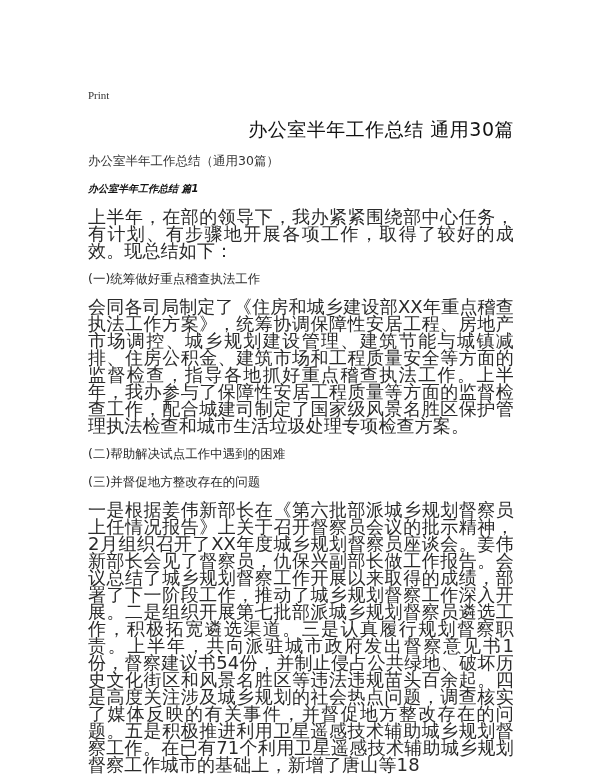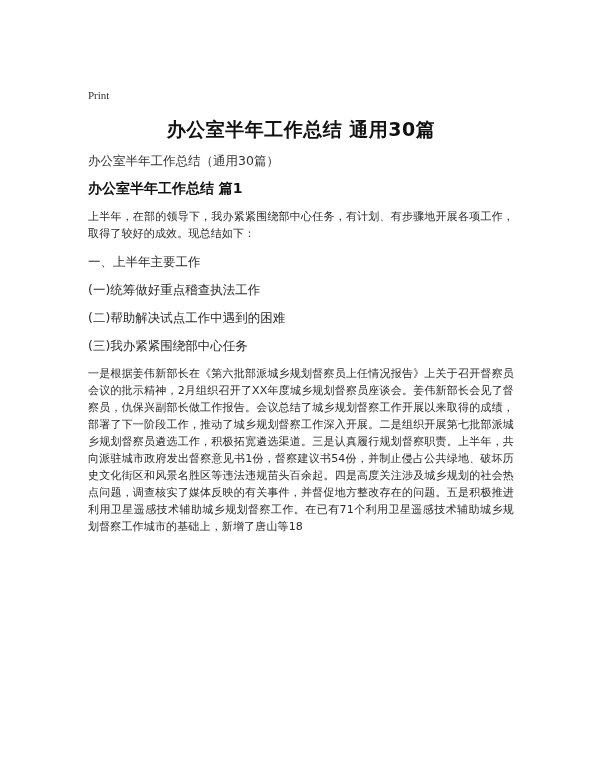--- a/index.html
+++ b/index.html
@@ -23,42 +23,43 @@
     }
     .print-label {
       font-family: "Liberation Serif", "DejaVu Serif", serif;
       font-size: 11px;
       color: #333;
       margin: 0 0 14px 0;
       line-height: 14px;
     }
     .doc-title {
       font-size: 19px;
-      text-align: center;
+      text-align: right;
       color: #111;
       margin: 0 0 10px 0;
       line-height: 26px;
-      font-weight: bold;
+      font-weight: normal;
       letter-spacing: 0.5px;
     }
     .subtitle {
       font-size: 12.5px;
       color: #333;
       margin: 8px 0 11px 0;
       line-height: 17px;
     }
     .section-heading {
-      font-size: 14px;
+      font-size: 10px;
       font-weight: bold;
       color: #111;
       margin: 0 0 11px 0;
       line-height: 17px;
+      font-style: italic;
     }
     .para {
-      font-size: 11px;
+      font-size: 18px;
       color: #2a2a2a;
       line-height: 17px;
       margin: 0 0 11px 0;
       text-align: justify;
       word-break: break-all;
       letter-spacing: 0.15px;
     }
     .heading-line {
       font-size: 12.5px;
       color: #2a2a2a;
@@ -69,18 +70,18 @@
 </head>
 <body>
 
 <div class="page">
   <div class="print-label">Print</div>
   <h1 class="doc-title">办公室半年工作总结 通用30篇</h1>
   <div class="subtitle">办公室半年工作总结（通用30篇）</div>
   <div class="section-heading">办公室半年工作总结 篇1</div>
 
   <p class="para">上半年，在部的领导下，我办紧紧围绕部中心任务，有计划、有步骤地开展各项工作，取得了较好的成效。现总结如下：</p>
-  <div class="heading-line">一、上半年主要工作</div>
   <div class="heading-line">(一)统筹做好重点稽查执法工作</div>
+  <p class="para">会同各司局制定了《住房和城乡建设部XX年重点稽查执法工作方案》，统筹协调保障性安居工程、房地产市场调控、城乡规划建设管理、建筑节能与城镇减排、住房公积金、建筑市场和工程质量安全等方面的监督检查，指导各地抓好重点稽查执法工作。上半年，我办参与了保障性安居工程质量等方面的监督检查工作，配合城建司制定了国家级风景名胜区保护管理执法检查和城市生活垃圾处理专项检查方案。</p>
   <div class="heading-line">(二)帮助解决试点工作中遇到的困难</div>
-  <div class="heading-line">(三)我办紧紧围绕部中心任务</div>
+  <div class="heading-line">(三)并督促地方整改存在的问题</div>
   <p class="para">一是根据姜伟新部长在《第六批部派城乡规划督察员上任情况报告》上关于召开督察员会议的批示精神，2月组织召开了XX年度城乡规划督察员座谈会。姜伟新部长会见了督察员，仇保兴副部长做工作报告。会议总结了城乡规划督察工作开展以来取得的成绩，部署了下一阶段工作，推动了城乡规划督察工作深入开展。二是组织开展第七批部派城乡规划督察员遴选工作，积极拓宽遴选渠道。三是认真履行规划督察职责。上半年，共向派驻城市政府发出督察意见书1份，督察建议书54份，并制止侵占公共绿地、破坏历史文化街区和风景名胜区等违法违规苗头百余起。四是高度关注涉及城乡规划的社会热点问题，调查核实了媒体反映的有关事件，并督促地方整改存在的问题。五是积极推进利用卫星遥感技术辅助城乡规划督察工作。在已有71个利用卫星遥感技术辅助城乡规划督察工作城市的基础上，新增了唐山等18</p>
 </div>
 
 </body></html>

